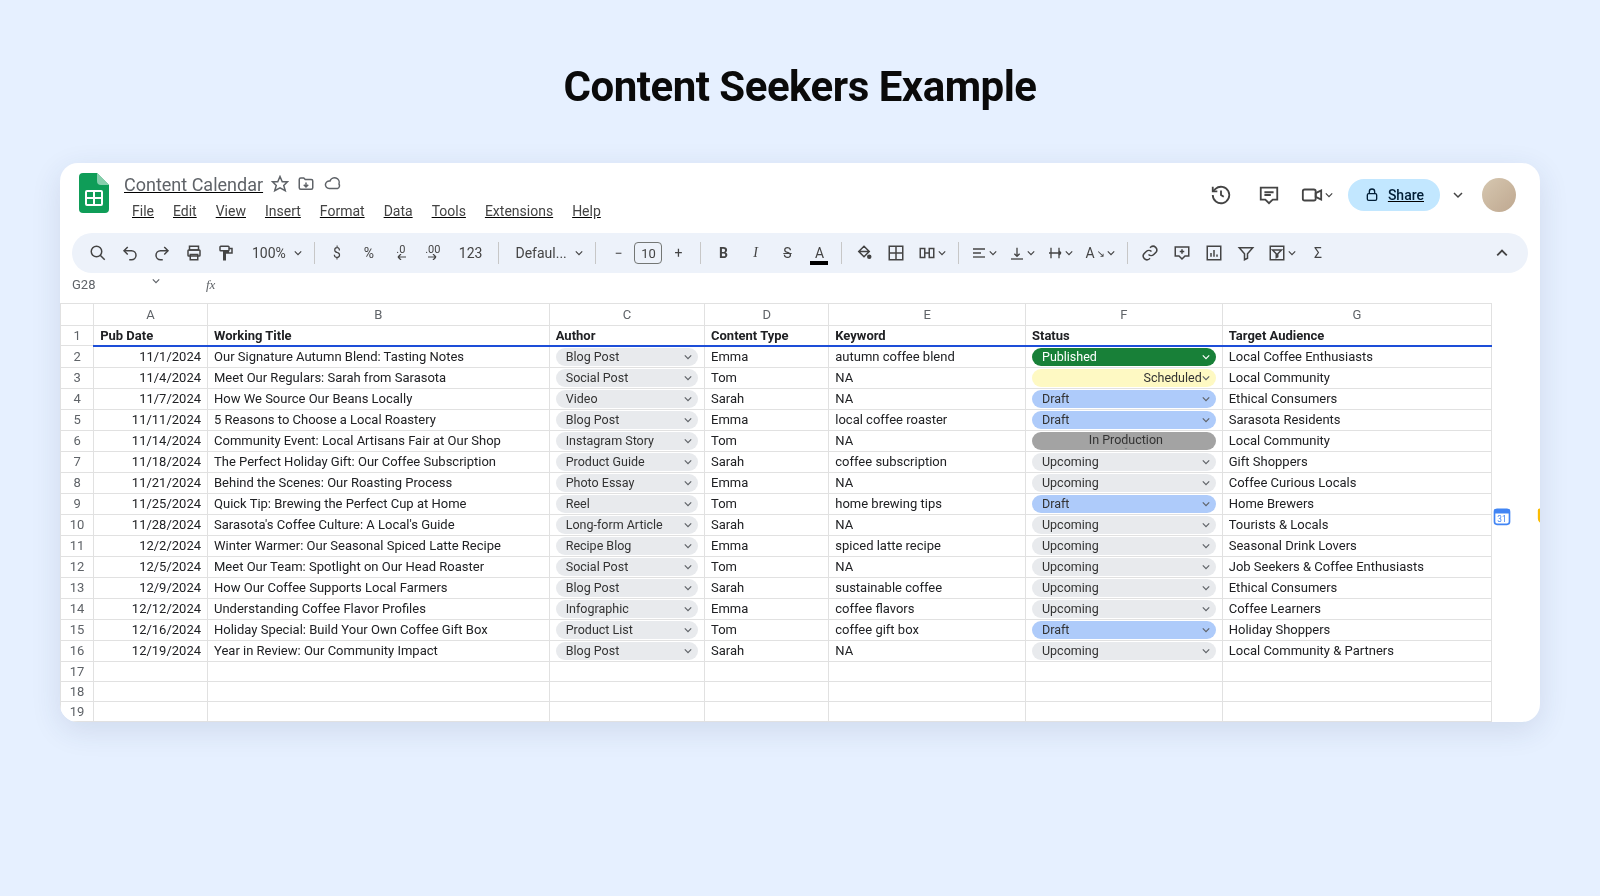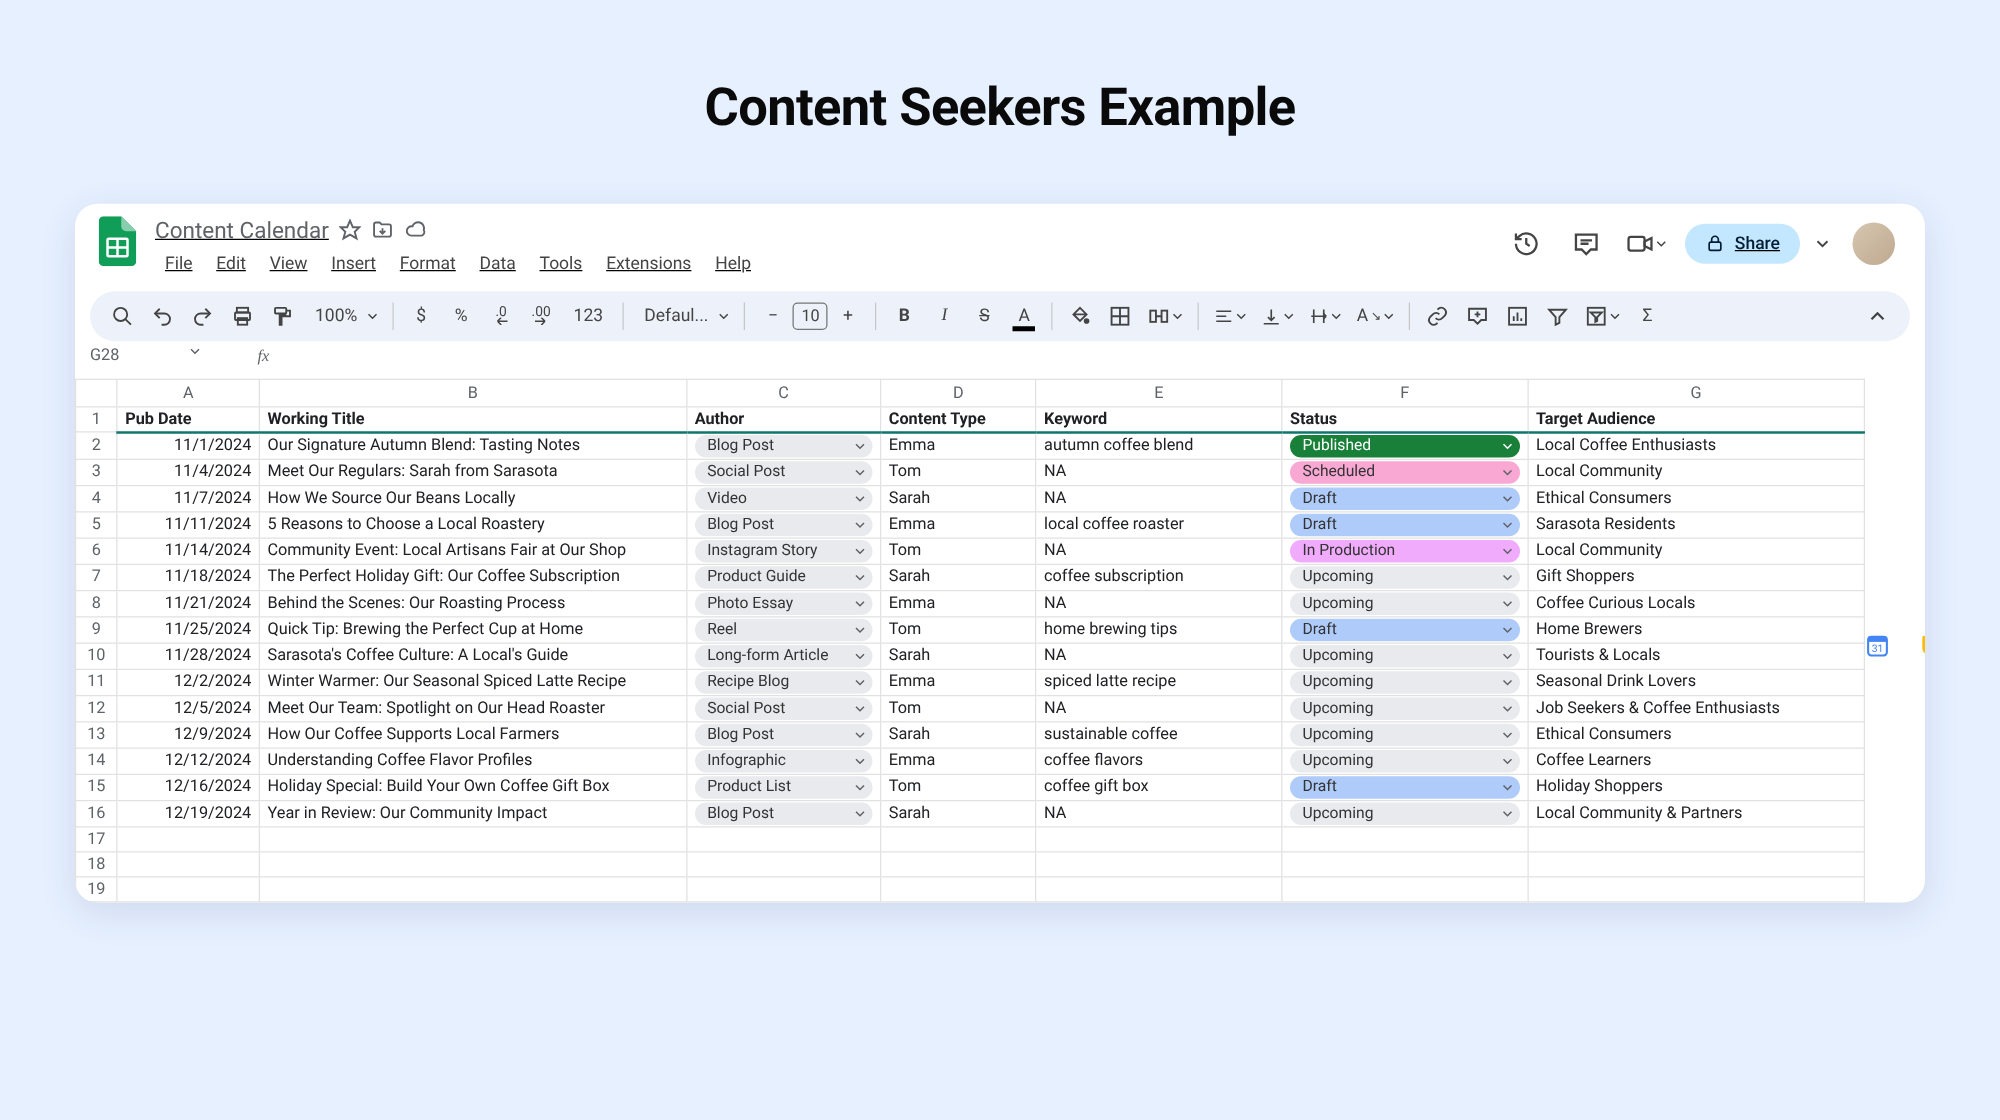--- a/index.html
+++ b/index.html
@@ -77,37 +77,37 @@
   .fx-icon { font-style:italic; font-family:serif;margin-left:36px; }
   
   .grid-wrap { margin-top:4px; display:flex; }
   .grid-main { flex:1; }
   .side-panel { width:48px; display:flex; flex-direction:row; align-items:center; gap:20px; padding-top:8px; }
   .side-panel .sp-icon { width:20px; height:20px; border-radius:4px; }
   table.sheet { border-collapse:collapse; width:100%; font-size:13px; color:#202124; table-layout:fixed; }
   table.sheet th, table.sheet td { border:1px solid #e1e1e1; height:20px; padding:1px 6px; overflow:hidden; white-space:nowrap; text-overflow:ellipsis; }
   table.sheet thead th { background:#fff; color:#5f6368; font-weight:400; text-align:center; height:22px; }
   th.row-h { background:#fff; color:#5f6368; font-weight:400; text-align:center; width:32px; }
-  tr.headers td { font-weight:700; border-bottom:2px solid #0f766e; }
+  tr.headers td { font-weight:700; border-bottom:2px solid #1d4ed8; }
   col.cA { width:110px; } col.cB { width:330px; } col.cC { width:150px; }
   col.cD { width:120px; } col.cE { width:190px; } col.cF { width:190px; } col.cG { width:260px; }
   th.col-G { background:#d3e3fd; }
   .chip {
     display:flex; align-items:center; justify-content:space-between;
     height:18px; border-radius:9px; padding:0 6px 0 10px;
     font-size:12.5px; color:#333; background:#e8eaed;
     width: 100%;
   }
   .chip .dd { color:#5f6368; }
   .chip.grey { background:#e8eaed; }
   .chip.published { background:#188038; color:#fff; }
   .chip.published .dd { color:#fff; }
-  .chip.scheduled { background:#f9a8d4; }
+  .chip.scheduled { background:#fef9c3;justify-content:flex-end; }
   .chip.draft { background:#aecbfa; }
-  .chip.inprod { background:#f0abfc; }
+  .chip.inprod { background:#a3a3a3;flex-direction:column; }
   .date-cell { text-align:right; }
   svg { display:block; }
 </style>
 </head>
 <body>
 
 <h1 class="page-title">Content Seekers Example</h1>
 
 <div class="app-card">
 

